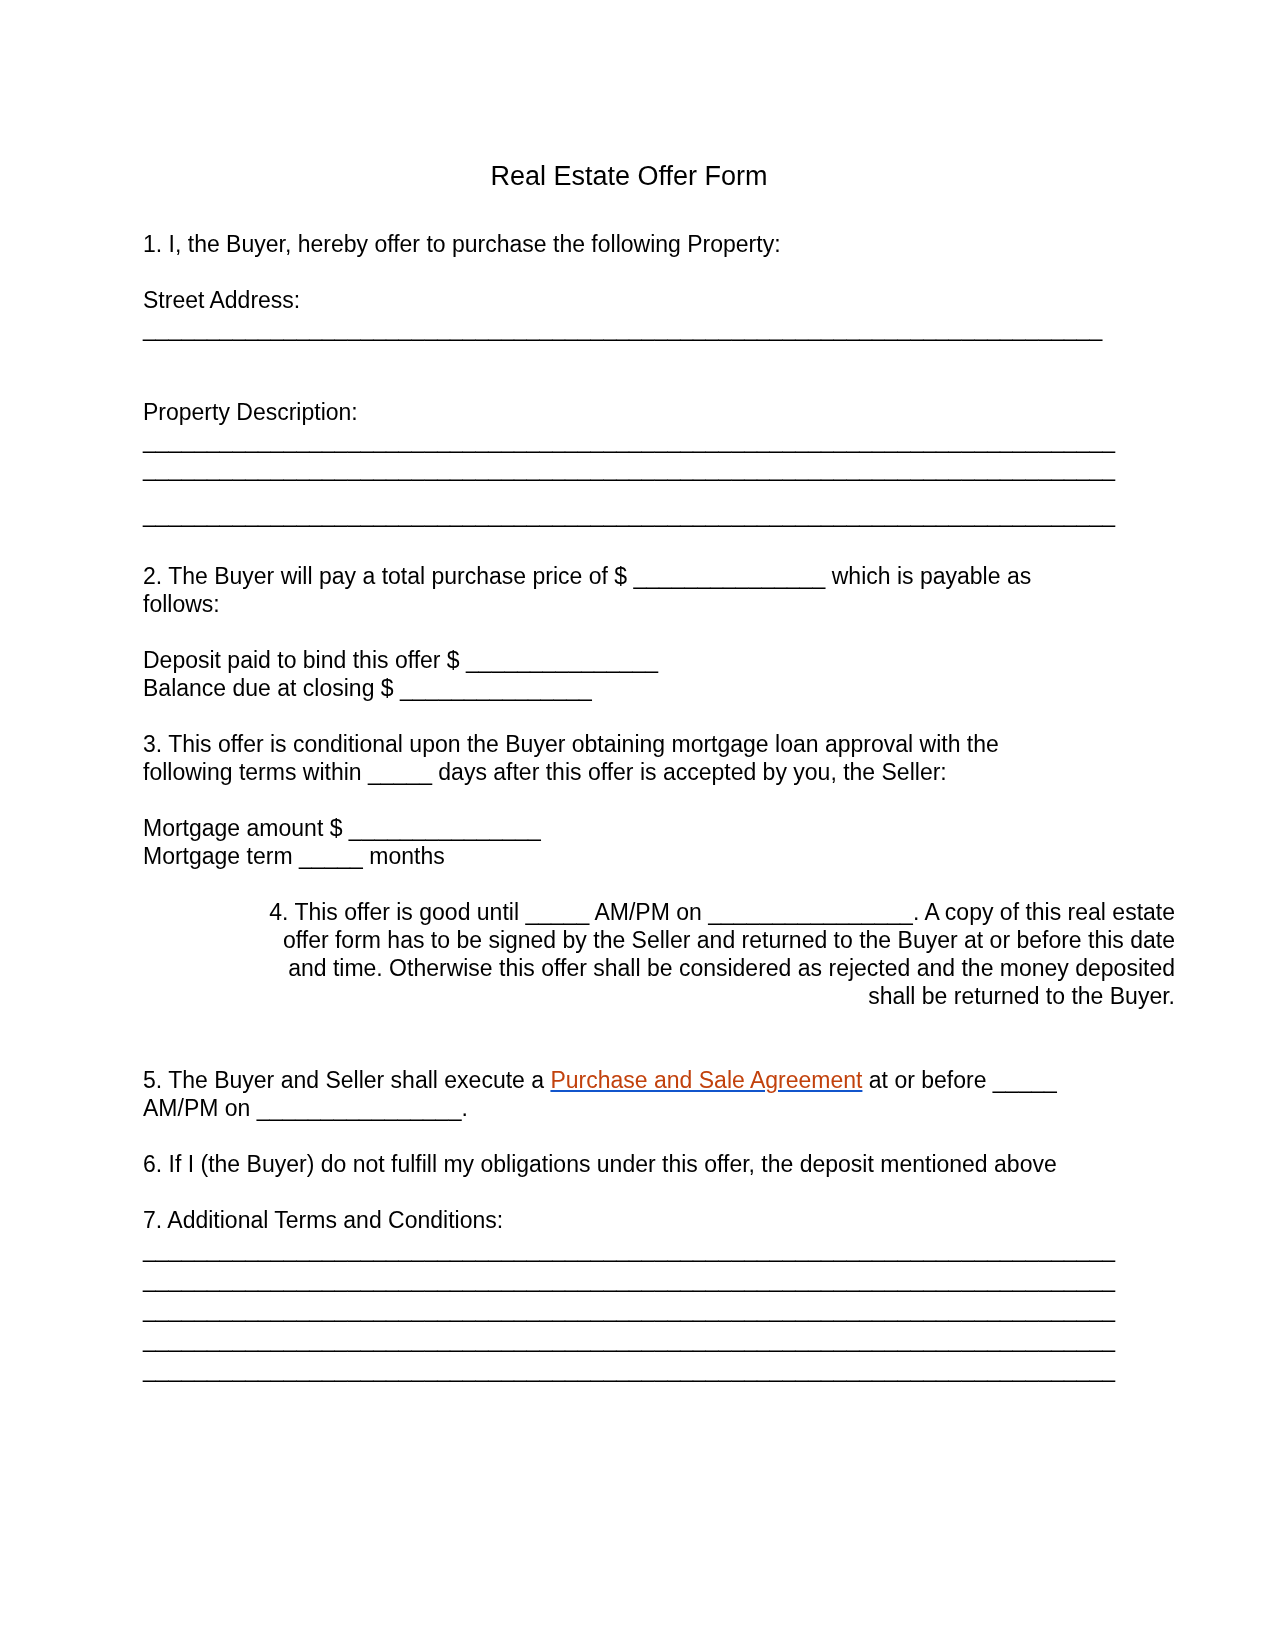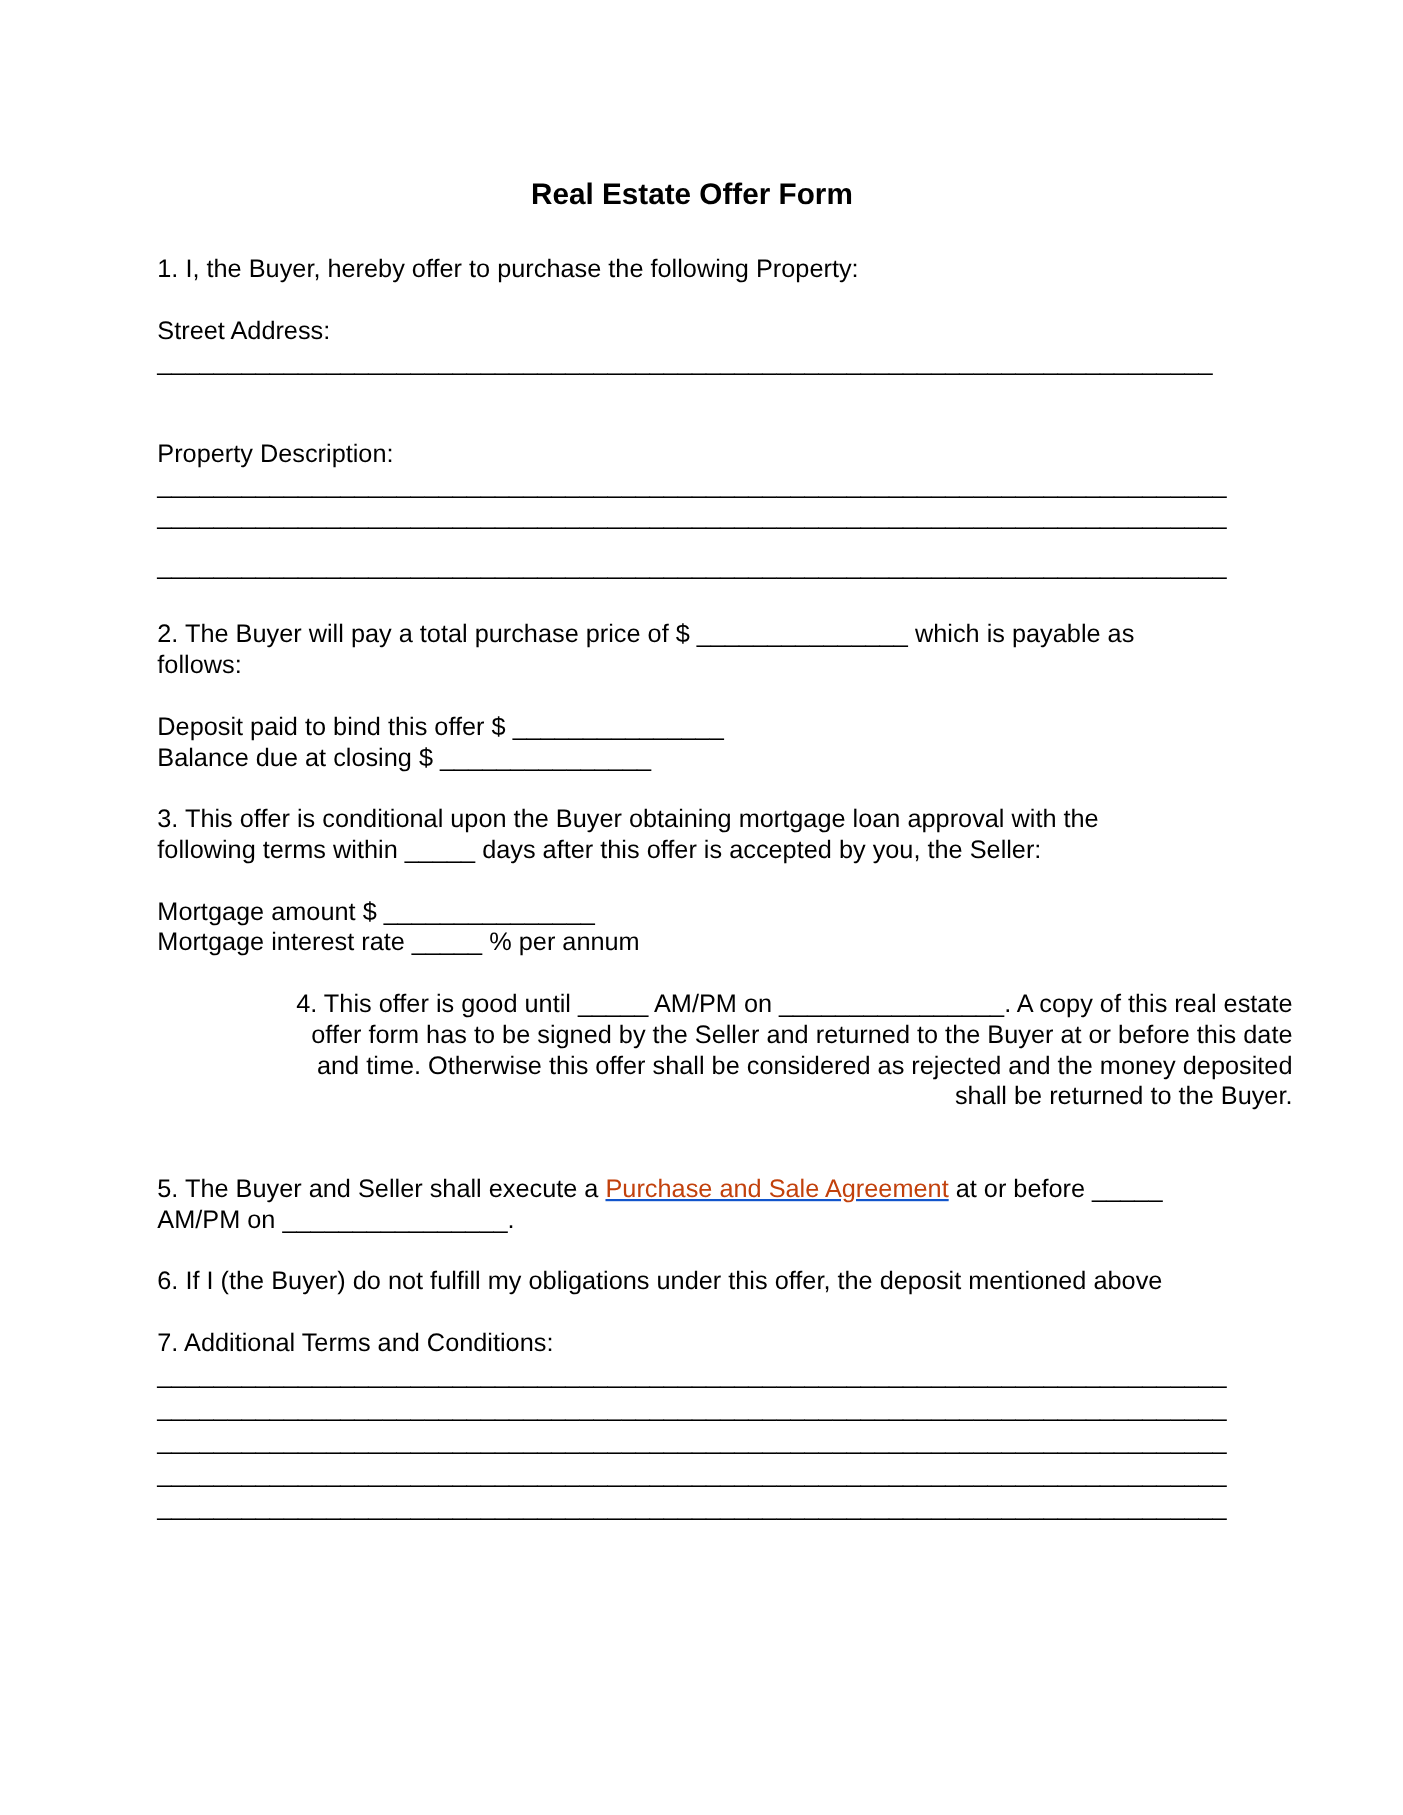--- a/index.html
+++ b/index.html
@@ -18,21 +18,21 @@
     font-family: "Liberation Sans", "DejaVu Sans", sans-serif;
     font-size: 23px;
     line-height: 28px;
     color: #000000;
   }
   .doc-title {
     width: 972px;
     text-align: center;
     font-size: 27px;
     line-height: 32px;
-    font-weight: bold;
+    font-weight: normal;
     margin: 0 0 38px 0;
   }
   .para { margin: 0 0 28px 0; }
   .para-big-gap { margin: 0 0 56px 0; text-align: right; }
   .line { white-space: nowrap; }
   .rule-line {
     white-space: nowrap;
     letter-spacing: 0;
   }
   .street-rule { margin: 0 0 56px 0; }
@@ -80,21 +80,21 @@
     <div class="line">Balance due at closing $ _______________</div>
   </div>
 
   <div class="para">
     <div class="line">3. This offer is conditional upon the Buyer obtaining mortgage loan approval with the</div>
     <div class="line">following terms within _____ days after this offer is accepted by you, the Seller:</div>
   </div>
 
   <div class="para">
     <div class="line">Mortgage amount $ _______________</div>
-    <div class="line">Mortgage interest rate _____ % per annum</div>
+    <div class="line">Mortgage term _____ months</div>
   </div>
 
   <div class="para-big-gap">
     <div class="line">4. This offer is good until _____ AM/PM on ________________. A copy of this real estate</div>
     <div class="line">offer form has to be signed by the Seller and returned to the Buyer at or before this date</div>
     <div class="line">and time. Otherwise this offer shall be considered as rejected and the money deposited</div>
     <div class="line">shall be returned to the Buyer.</div>
   </div>
 
   <div class="para">

